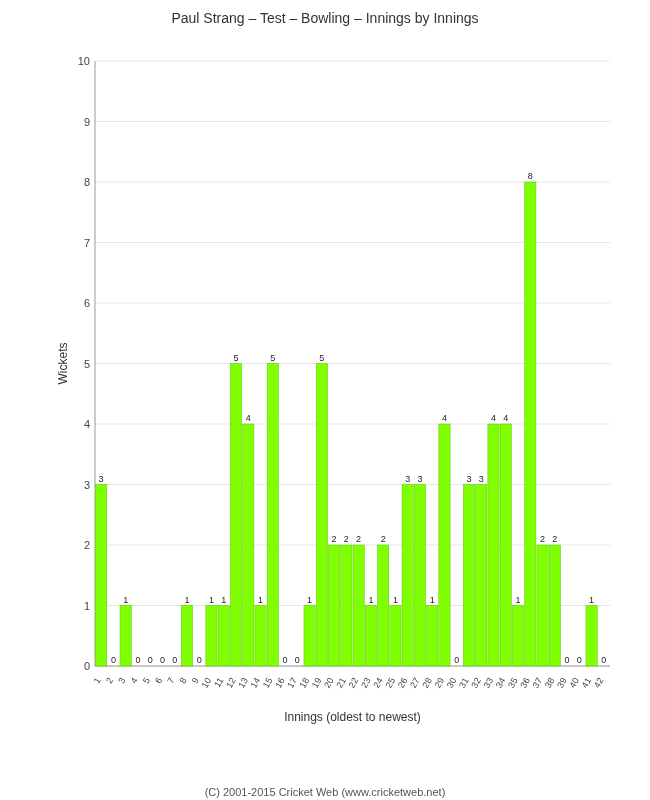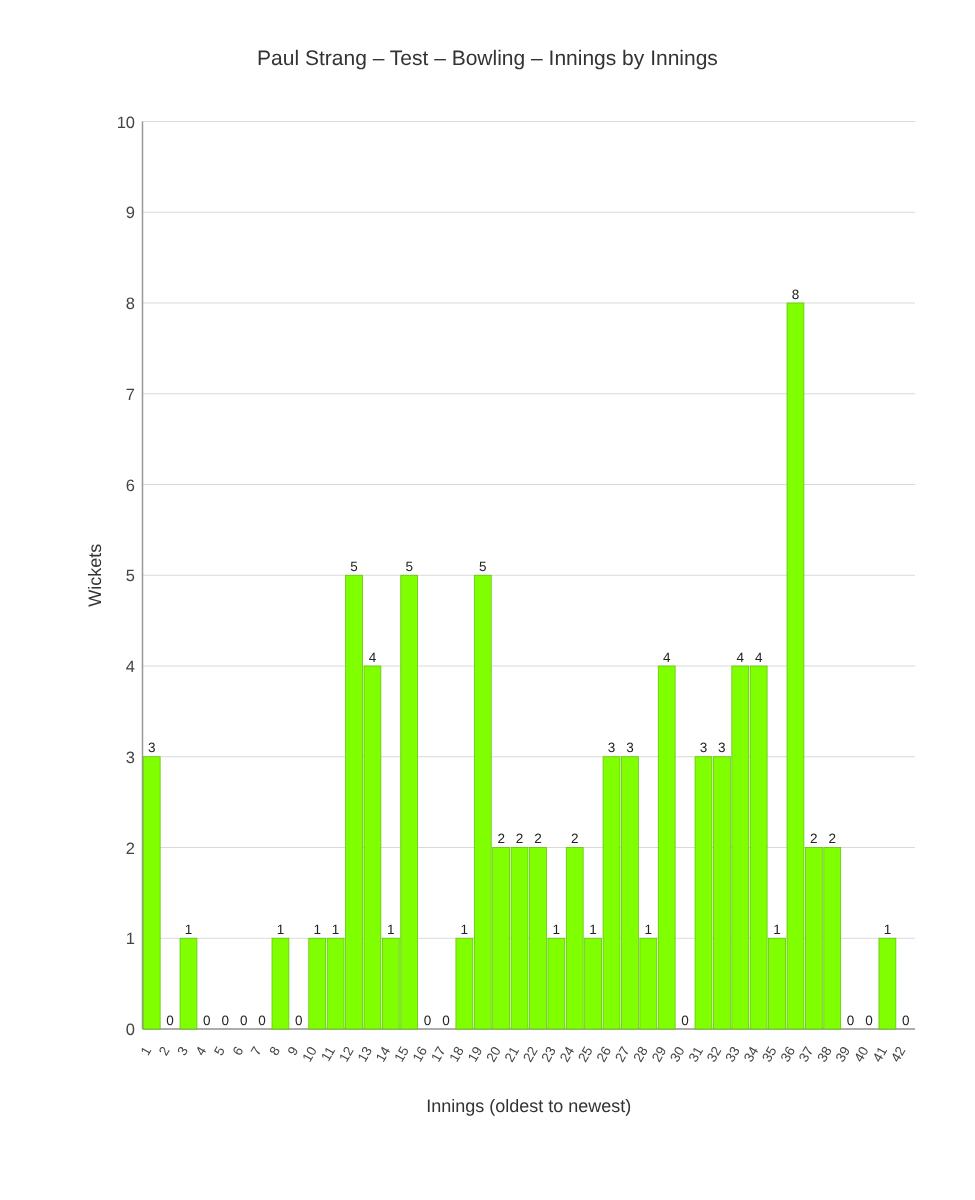--- a/index.html
+++ b/index.html
@@ -16,21 +16,20 @@
       width: 650px;
       height: 800px;
       position: relative;
       background: #fff;
     }
     .chart-title {
       text-align: center;
       font-size: 14px;
       padding: 10px 0 5px 0;
       font-weight: normal;
-      margin-top: 20px;
     }
     .chart-area {
       position: relative;
       left: 55px;
       top: 5px;
       width: 570px;
       height: 700px;
     }
     .svg-chart {
       width: 100%;
@@ -192,13 +191,14 @@
         <text x="524.3452380952382" y="634" text-anchor="end" font-size="9" fill="#444" transform="rotate(-60, 524.3452380952382, 634)">40</text>
         <rect x="530.9761904761905" y="559.5" width="11.261904761904763" height="60.5" fill="#7fff00" stroke="#5cc400" stroke-width="0.5"></rect>
         <text x="536.6071428571429" y="556.5" text-anchor="middle" font-size="9" fill="#222">1</text>
         <text x="536.6071428571429" y="634" text-anchor="end" font-size="9" fill="#444" transform="rotate(-60, 536.6071428571429, 634)">41</text>
         <text x="548.8690476190477" y="617" text-anchor="middle" font-size="9" fill="#222">0</text>
         <text x="548.8690476190477" y="634" text-anchor="end" font-size="9" fill="#444" transform="rotate(-60, 548.8690476190477, 634)">42</text>
         <text x="297.5" y="675" text-anchor="middle" font-size="12" fill="#333">Innings (oldest to newest)</text>
       </svg>
   </div>
 
+  <div class="footer">(C) 2001-2015 Cricket Web (www.cricketweb.net)</div>
 </div>
 
 </body></html>

